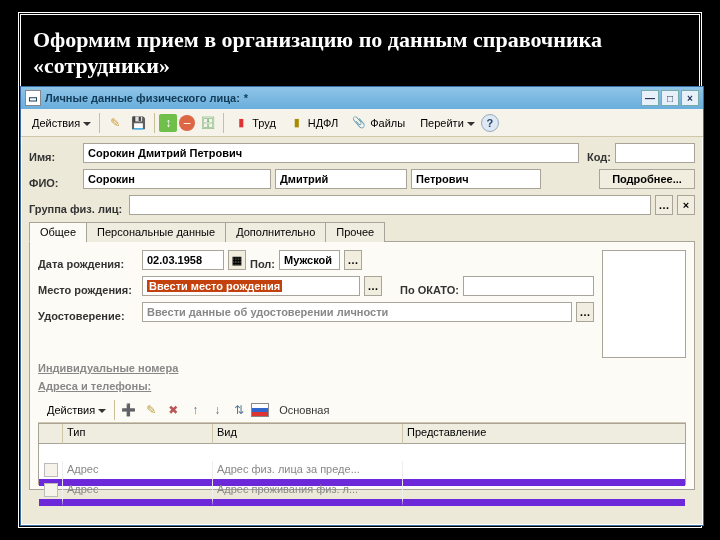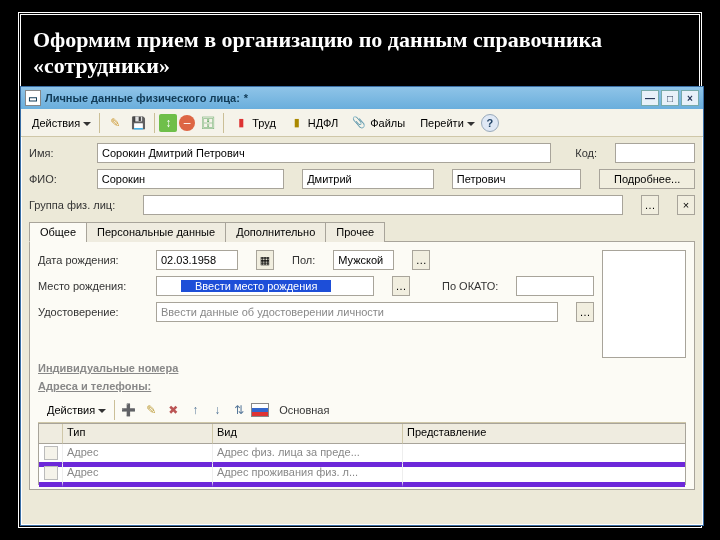--- a/index.html
+++ b/index.html
@@ -92,21 +92,21 @@
   .tb-icon.red { background:#d64; color:#fff; border-radius:50%; width:16px; height:16px; }
   .tb-icon.cyl { color:#6a6; }
   .tb-btn {
     display: inline-flex; align-items: center; gap: 4px;
     padding: 2px 6px;
   }
   .tb-btn .ic { width:14px; height:14px; display:inline-flex; align-items:center; justify-content:center; font-size:11px;}
   .help-ic { width:18px; height:18px; border-radius:50%; background:#dfe8f5; border:1px solid #9ab; display:inline-flex;align-items:center;justify-content:center;color:#246;font-weight:bold;}
 
   .form-body { padding: 6px 8px; }
-  .row { display: flex; align-items: center; gap: 18px; margin-bottom: 6px; }
+  .row { display: flex; align-items: flex-end; gap: 4px; margin-bottom: 6px; font-weight: bold; }
   .lbl { color: #333; white-space: nowrap; }
   .lbl.w1 { width: 50px; }
   .lbl.w2 { width: 100px; }
   .input {
     height: 20px;
     background: #fff;
     border: 1px solid #a8a49a;
     padding: 0 4px;
     display: flex;
     align-items: center;
@@ -146,37 +146,37 @@
     background: #fcfbf5;
     padding: 8px 8px 4px 8px;
   }
   .photo {
     width: 84px; height: 108px;
     border: 1px solid #a8a49a;
     background: #fff;
     margin-left: auto;
   }
   .section-lbl { color: #888; font-weight: bold; margin: 4px 0 6px 0; text-decoration: underline; }
-  .hl { background: #1d4ed8; color:#fff; padding:0 14px;margin-left:20px; }
+  .hl { background: #c2410c; color:#fff; padding:0 2px; }
   .placeholder { color:#888; }
 
   .tb2 { display:flex; align-items:center; gap:2px; padding: 2px 2px; border-bottom:1px solid #cfc7a8;}
   .mini-ic { width:20px; height:20px; display:inline-flex; align-items:center; justify-content:center; font-size:12px; border:1px solid transparent;}
 
   .grid {
     border: 1px solid #a8a49a;
     background:#fff;
   }
   .grid-head, .grid-row {
     display:grid;
     grid-template-columns: 24px 150px 190px 1fr;
     height: 20px;
   }
   .grid-head .gc { background:#efece0; border-right:1px solid #cfc7a8; border-bottom:1px solid #a8a49a; padding:2px 4px;}
-  .grid-row .gc { border-right:1px solid #eee; border-bottom:5px solid #6d28d9; padding:2px 4px; color:#888;}
+  .grid-row .gc { border-right:1px solid #eee; border-bottom:7px solid #6d28d9; padding:2px 4px; color:#888;margin-top:17px;}
   .gc.ic { padding:2px; display:flex; justify-content:center;}
   .row-ic { width:14px; height:14px; border:1px solid #bbb; background:#f5f3ea;}
 </style>
 </head>
 <body>
 
 <div class="outer-frame">
   <div class="slide-title">Оформим прием в организацию по данным справочника «сотрудники»</div>
 </div>
 

